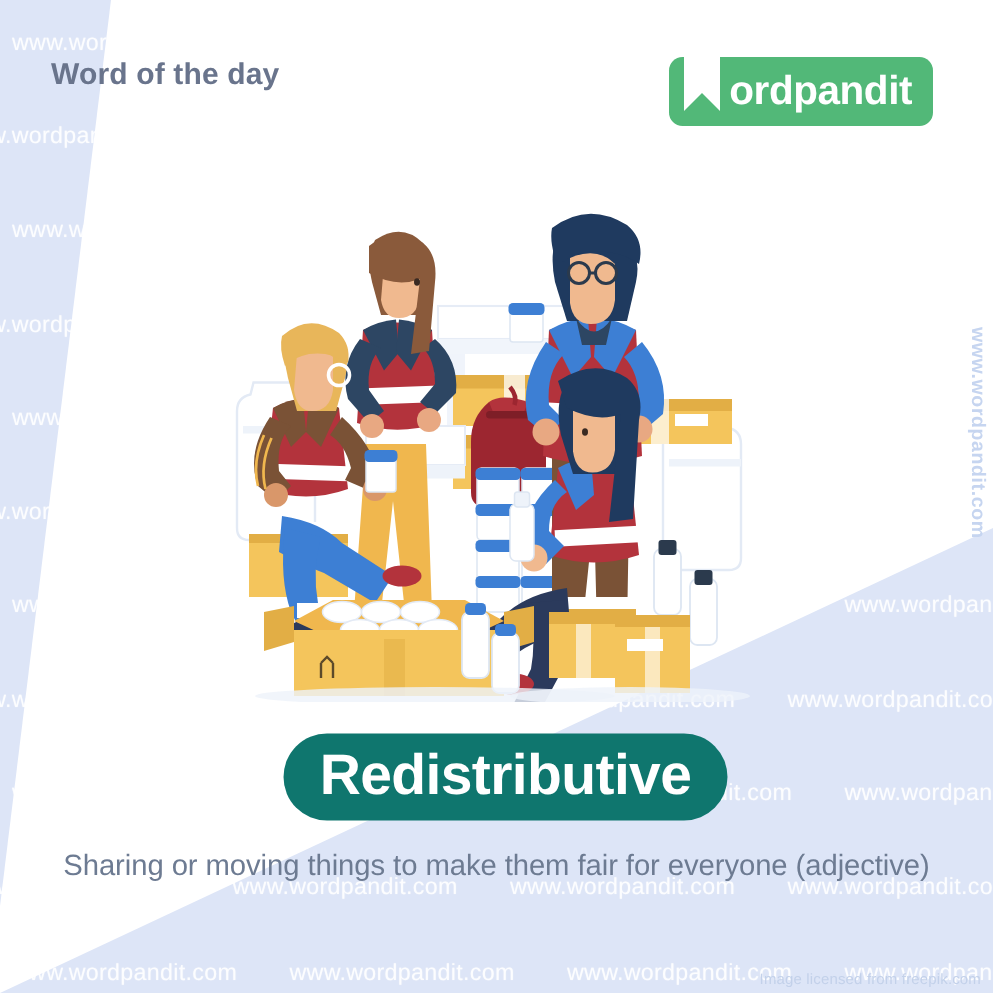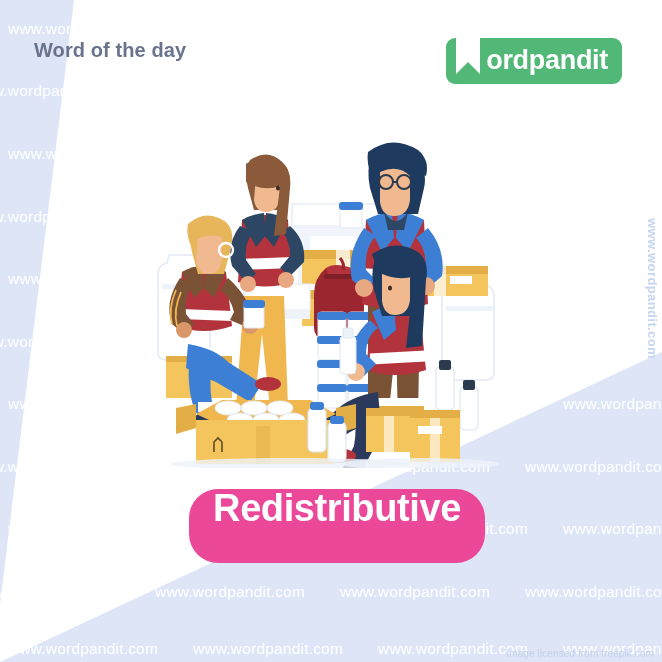--- a/index.html
+++ b/index.html
@@ -69,24 +69,24 @@
     color:#ffffff;font-size:27px;font-weight:bold;
     letter-spacing:-.3px;line-height:1;
     padding-bottom:2px;
   }
   
   .illus{position:absolute;left:140px;top:108px;width:395px;height:360px;}
   
   .word-pill{
     position:absolute;
     left:189px;top:489px;
-    width:296px;height:74px;
-    background:#ec4899;
+    width:296px;height:58px;
+    background:#0f766e;
     border-radius:29px;
-    display:flex;align-items:flex-start;justify-content:center;
+    display:flex;align-items:center;justify-content:center;
   }
   .word-pill span{
     color:#ffffff;font-size:38px;font-weight:bold;
     letter-spacing:-.4px;line-height:1;padding-bottom:3px;
   }
   
   .definition{
     position:absolute;left:0;right:0;top:566px;
     text-align:center;
     font-size:19.5px;color:#6d7b92;
@@ -408,15 +408,16 @@
     <svg class="logo-mark" viewBox="0 0 24 40">
       <path d="M0 0 h24 v40 l-12 -12 l-12 12 z" fill="#ffffff"></path>
     </svg>
     <span class="logo-text">ordpandit</span>
   </div>
 
   <div class="word-pill">
     <span>Redistributive</span>
   </div>
 
+  <div class="definition">Sharing or moving things to make them fair for everyone (adjective)</div>
 
   <div class="credit">Image licensed from freepik.com</div>
 </div>
 
 </body></html>

